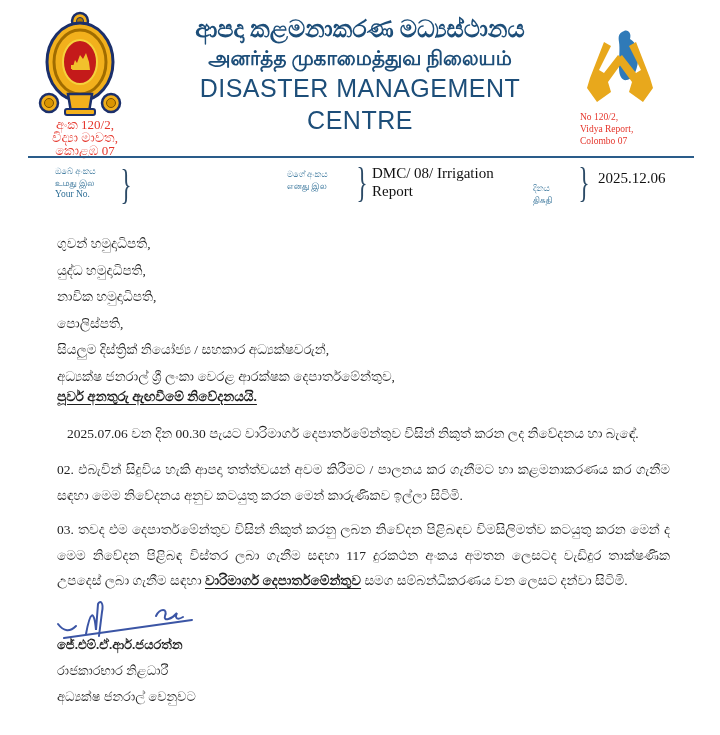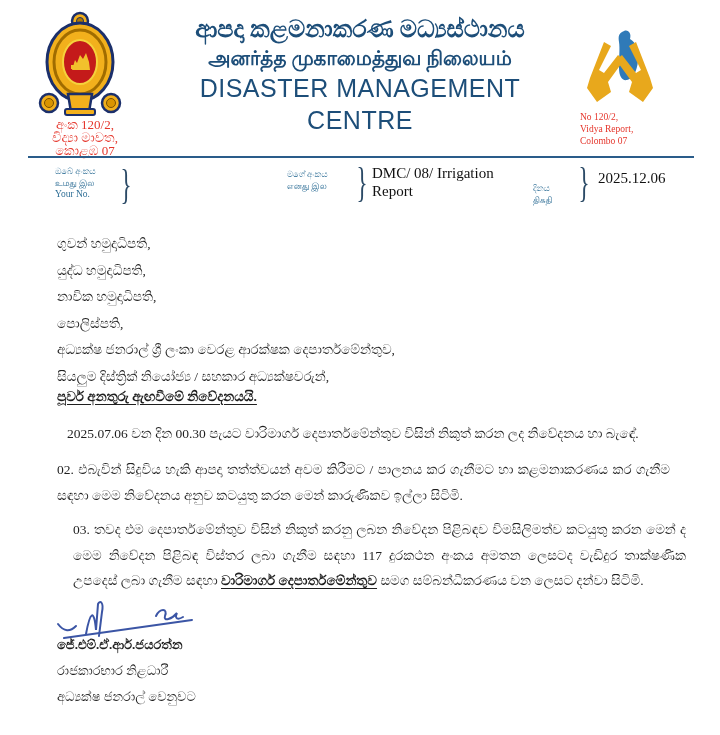--- a/index.html
+++ b/index.html
@@ -34,21 +34,21 @@
   .date-value { position:absolute; left:598px; top:170px; font-size:15px; color:#111; }
   
   .recipients { position:absolute; left:57px; top:231px; font-size:13.5px; line-height:26.5px; }
   .subject {
     position:absolute; left:57px; top:389px; font-size:13.5px; font-weight:700;
     text-decoration:underline; text-underline-offset:3px;
   }
   .para { position:absolute; left:57px; width:613px; font-size:13.5px; line-height:25.5px; text-align:justify; }
   .para1 { top:421px; text-indent:10px; }
   .para2 { top:457px; }
-  .para3 { top:517px;margin-left:16px; }
+  .para3 { top:517px; }
   .bold-underline { font-weight:700; text-decoration:underline; text-underline-offset:3px; }
   
   .sig-scribble { position:absolute; left:52px; top:598px; width:160px; height:48px; }
   .sig-name  { position:absolute; left:57px; top:637px; font-size:13px; font-weight:600; }
   .sig-title1{ position:absolute; left:57px; top:663px; font-size:13px; }
   .sig-title2{ position:absolute; left:57px; top:689px; font-size:13px; }
 </style>
 </head>
 <body>
 
@@ -125,22 +125,22 @@
     <div>திகதி</div>
   </div>
   <div class="brace" style="left:574px; top:158px;">}</div>
   <div class="date-value">2025.12.06</div>
 
   <div class="recipients">
     <div>ගුවන් හමුදාධිපති,</div>
     <div>යුද්ධ හමුදාධිපති,</div>
     <div>නාවික හමුදාධිපති,</div>
     <div>පොලිස්පති,</div>
+    <div>සියලුම දිස්ත්‍රික් නියෝජ්‍ය / සහකාර අධ්‍යක්ෂවරුන්,</div>
     <div>අධ්‍යක්ෂ ජනරාල් ශ්‍රී ලංකා වෙරළ ආරක්ෂක දෙපාර්තමේන්තුව,</div>
-    <div>සියලුම දිස්ත්‍රික් නියෝජ්‍ය / සහකාර අධ්‍යක්ෂවරුන්,</div>
   </div>
 
   <div class="subject">පූර්ව අනතුරු ඇඟවීමේ නිවේදනයයි.</div>
 
   <div class="para para1">2025.07.06 වන දින 00.30 පැයට වාරිමාර්ග දෙපාර්තමේන්තුව  විසින් නිකුත් කරන ලද නිවේදනය හා බැඳේ.</div>
   <div class="para para2">02. එබැවින් සිදුවිය හැකි ආපදා තත්ත්වයන් අවම කිරීමට / පාලනය කර ගැනීමට හා කළමනාකරණය කර ගැනීම සඳහා මෙම නිවේදනය අනුව කටයුතු කරන මෙන් කාරුණිකව ඉල්ලා සිටිමි.</div>
   <div class="para para3"><span>03. තවද එම දෙපාර්තමේන්තුව විසින් නිකුත් කරනු ලබන නිවේදන පිළිබඳව විමසිලිමත්ව කටයුතු කරන මෙන් ද මෙම නිවේදන පිළිබඳ විස්තර ලබා ගැනීම සඳහා 117 දුරකථන අංකය අමතන ලෙසටද වැඩිදුර තාක්ෂණික උපදෙස් ලබා ගැනීම සඳහා </span><span class="bold-underline">වාරිමාර්ග දෙපාර්තමේන්තුව</span><span> සමග සම්බන්ධීකරණය වන ලෙසට දන්වා සිටිමි.</span></div>
 
   <div class="sig-scribble">
     <svg viewBox="0 0 160 48" width="160" height="48">

